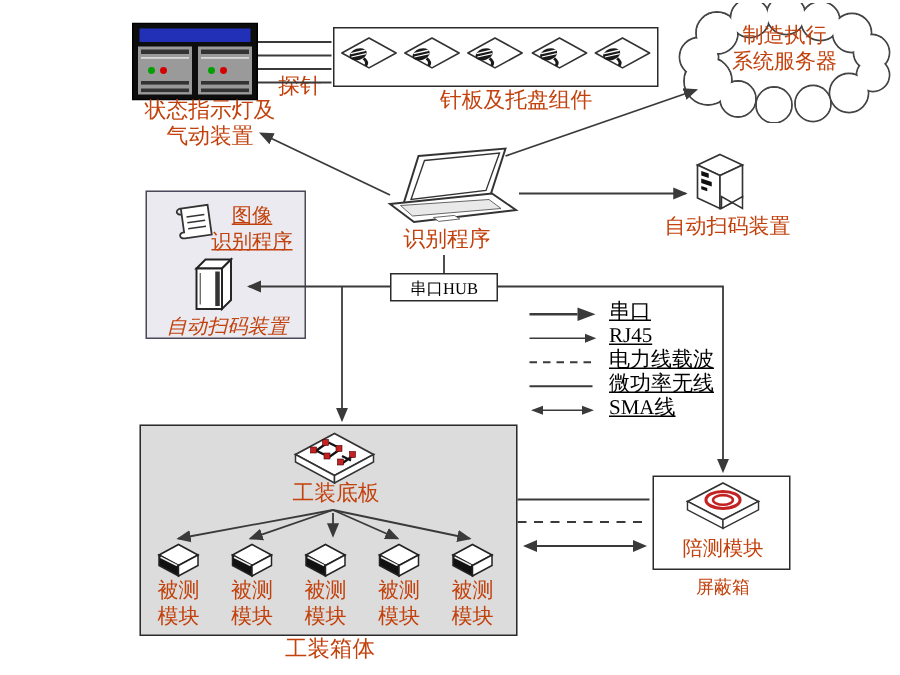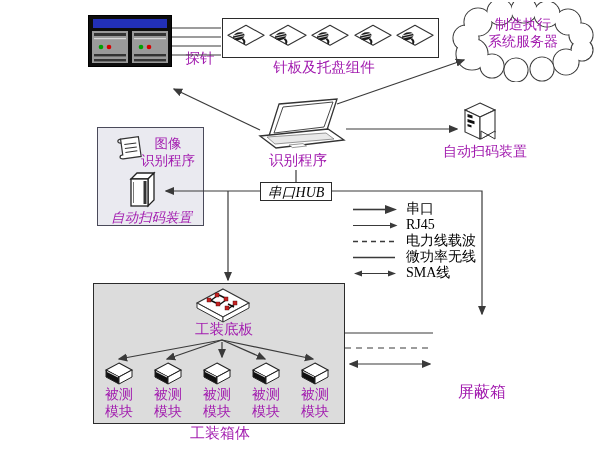--- a/index.html
+++ b/index.html
@@ -1,24 +1,24 @@
 <!DOCTYPE html>
 <html><head>
 <meta charset="utf-8">
 <style>
   html,body{margin:0;padding:0;background:#fff;}
   #canvas{position:relative;width:600px;height:450px;background:#fff;overflow:hidden;
           font-family:"Liberation Serif","DejaVu Serif",serif;color:#000;}
   .abs{position:absolute;}
   .lbl{position:absolute;text-align:center;white-space:pre-line;line-height:17px;
-       font-size:14.5px;color:#a21caf;}
+       font-size:14.5px;color:#c2410c;}
   .box{position:absolute;box-sizing:border-box;border:1.2px solid #2b2b2b;background:#fff;}
   .wires{position:absolute;left:0;top:0;pointer-events:none;}
   .legend-row{display:flex;align-items:center;height:14px;margin-bottom:2px;}
-  .legend-row .lg-label{margin-left:8px;font-size:14px;line-height:14px;white-space:nowrap;}
+  .legend-row .lg-label{margin-left:8px;font-size:14px;line-height:14px;white-space:nowrap;text-decoration:underline;}
   svg{display:block;}
 </style>
 </head>
 <body>
 
 <div id="canvas">
 
   <div class="box" style="left:222px;top:18px;width:217px;height:40px;display:flex;justify-content:space-evenly;align-items:center;">
     <svg width="38" height="28" viewBox="0 0 42 30">
         <polygon points="21,1 41,12 21,23 1,12" fill="#fff" stroke="#333" stroke-width="1.2" stroke-linejoin="round"></polygon>
@@ -131,34 +131,34 @@
   <div class="box" style="left:97px;top:127px;width:107px;height:99px;background:#eaeaf0;border-color:#4a4a5a;">
     <svg class="abs" style="left:16px;top:7px;" width="30" height="28" viewBox="0 0 30 28">
       <g transform="rotate(-8 15 14)">
         <path d="M8,3 H26 V23 H8 C4,23 4,19 8,19 Z" fill="#fff" stroke="#333" stroke-width="1.2"></path>
         <path d="M8,3 C4,3 4,7 8,7" fill="none" stroke="#333" stroke-width="1.2"></path>
         <line x1="11" y1="9" x2="23" y2="9" stroke="#333" stroke-width="1"></line>
         <line x1="11" y1="13" x2="23" y2="13" stroke="#333" stroke-width="1"></line>
         <line x1="11" y1="17" x2="23" y2="17" stroke="#333" stroke-width="1"></line>
       </g>
     </svg>
-    <div class="lbl" style="left:36px;top:8px;width:68px;font-size:13.5px;line-height:16.5px;">图像
+    <div class="lbl" style="left:36px;top:8px;width:68px;font-size:13.5px;line-height:16.5px;text-decoration:underline;">图像
 识别程序</div>
     <svg class="abs" style="left:30px;top:42px;" width="32" height="38" viewBox="0 0 32 38">
       <polygon points="3,9 9,3 26,3 20,9" fill="#fff" stroke="#222" stroke-width="1.3"></polygon>
       <polygon points="20,9 26,3 26,30 20,36" fill="#fff" stroke="#222" stroke-width="1.3"></polygon>
       <rect x="3" y="9" width="17" height="27" fill="#fff" stroke="#222" stroke-width="1.3"></rect>
       <rect x="15.5" y="11" width="3" height="23" fill="#333"></rect>
       <line x1="5.5" y1="12" x2="5.5" y2="33" stroke="#555" stroke-width="0.8"></line>
     </svg>
     <div class="lbl" style="left:0;top:81px;width:107px;font-size:13.5px;font-style:italic;">自动扫码装置</div>
   </div>
 
   <div class="box" style="left:260px;top:182px;width:72px;height:19px;border-width:1.1px;text-align:center;">
-    <span style="font-size:14px;line-height:17px;font-style:italic;">串口HUB</span>
+    <span style="font-size:11px;line-height:17px;">串口HUB</span>
   </div>
 
   <div class="box" style="left:93px;top:283px;width:252px;height:141px;background:#dcdcdc;">
     <svg class="abs" style="left:101px;top:4px;" width="56" height="38" viewBox="0 0 56 38">
       <polygon points="28,1 54,15 28,29 2,15" fill="#fff" stroke="#333" stroke-width="1.2"></polygon>
       <polygon points="2,15 28,29 28,34 2,20" fill="#fff" stroke="#333" stroke-width="1"></polygon>
       <polygon points="28,29 54,15 54,20 28,34" fill="#fff" stroke="#333" stroke-width="1"></polygon>
       <path d="M22,8 L15,13 M31,12 L24,17 M40,16 L33,21 M24,7 l6,3 M15,12 l6,3 M33,16 l6,3" stroke="#111" stroke-width="1.5" fill="none"></path>
       <g fill="#c42222" stroke="#400" stroke-width="0.4">
         <rect x="20" y="5" width="4" height="4"></rect>
@@ -207,29 +207,41 @@
     <div class="lbl" style="left:51px;top:103px;width:46px;font-size:14px;line-height:16.5px;">被测
 模块</div>
     <div class="lbl" style="left:100px;top:103px;width:46px;font-size:14px;line-height:16.5px;">被测
 模块</div>
     <div class="lbl" style="left:149px;top:103px;width:46px;font-size:14px;line-height:16.5px;">被测
 模块</div>
     <div class="lbl" style="left:198px;top:103px;width:46px;font-size:14px;line-height:16.5px;">被测
 模块</div>
   </div>
 
-
+  <div class="box" style="left:435px;top:317px;width:92px;height:63px;">
+    <svg class="abs" style="left:19px;top:3px;" width="54" height="36" viewBox="0 0 54 38">
+      <polygon points="27,1 52,14 27,27 2,14" fill="#fff" stroke="#333" stroke-width="1.2"></polygon>
+      <polygon points="2,14 27,27 27,33 2,20" fill="#fff" stroke="#333" stroke-width="1"></polygon>
+      <polygon points="27,27 52,14 52,20 27,33" fill="#fff" stroke="#333" stroke-width="1"></polygon>
+      <ellipse cx="27" cy="13" rx="12" ry="6" fill="none" stroke="#c42222" stroke-width="2.2"></ellipse>
+      <ellipse cx="27" cy="13" rx="7" ry="3.4" fill="none" stroke="#c42222" stroke-width="1.8"></ellipse>
+    </svg>
+    <div class="lbl" style="left:4px;top:39px;width:84px;font-size:13.5px;">陪测模块</div>
+  </div>
+
+  <div class="lbl" style="left:84px;top:66px;width:112px;">状态指示灯及
+气动装置</div>
   <div class="lbl" style="left:178px;top:50px;width:44px;">探针</div>
-  <div class="lbl" style="left:244px;top:59px;width:160px;">针板及托盘组件</div>
+  <div class="lbl" style="left:264px;top:59px;width:160px;">针板及托盘组件</div>
   <div class="lbl" style="left:455px;top:17px;width:136px;font-size:14px;line-height:16.5px;">制造执行
 系统服务器</div>
   <div class="lbl" style="left:250px;top:152px;width:96px;">识别程序</div>
   <div class="lbl" style="left:437px;top:143px;width:96px;font-size:14px;">自动扫码装置</div>
   <div class="lbl" style="left:160px;top:425px;width:120px;font-size:15px;">工装箱体</div>
-  <div class="lbl" style="left:445px;top:383px;width:74px;font-size:16px;">屏蔽箱</div>
+  <div class="lbl" style="left:445px;top:383px;width:74px;font-size:12px;">屏蔽箱</div>
 
   <div class="abs" style="left:352px;top:202px;">
     <div class="legend-row">
       <svg width="46" height="13" viewBox="0 0 46 13">
           <line x1="1" y1="6.5" x2="33" y2="6.5" stroke="#3a3a3a" stroke-width="1.6"></line>
           <polygon points="33,2 45,6.5 33,11" fill="#3a3a3a"></polygon>
         </svg>
       <span class="lg-label">串口</span>
     </div>
     <div class="legend-row">

